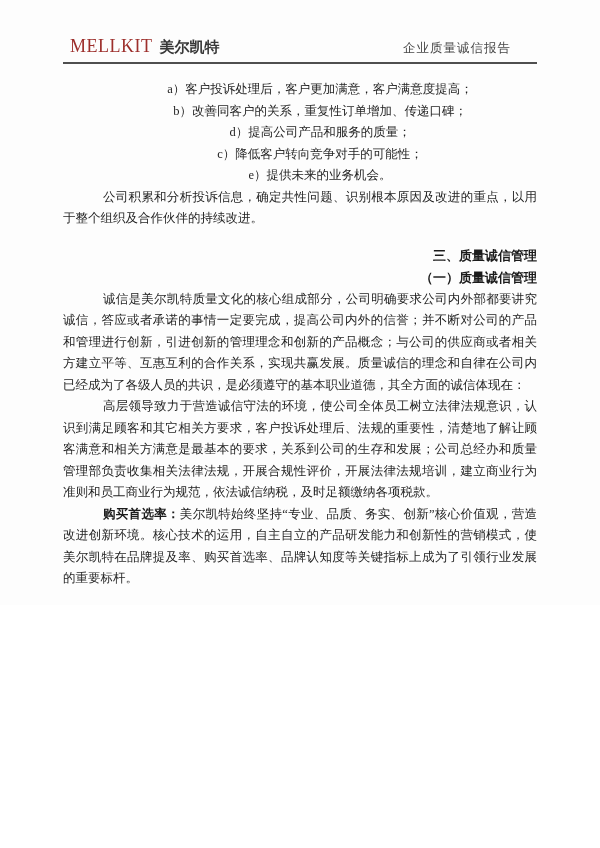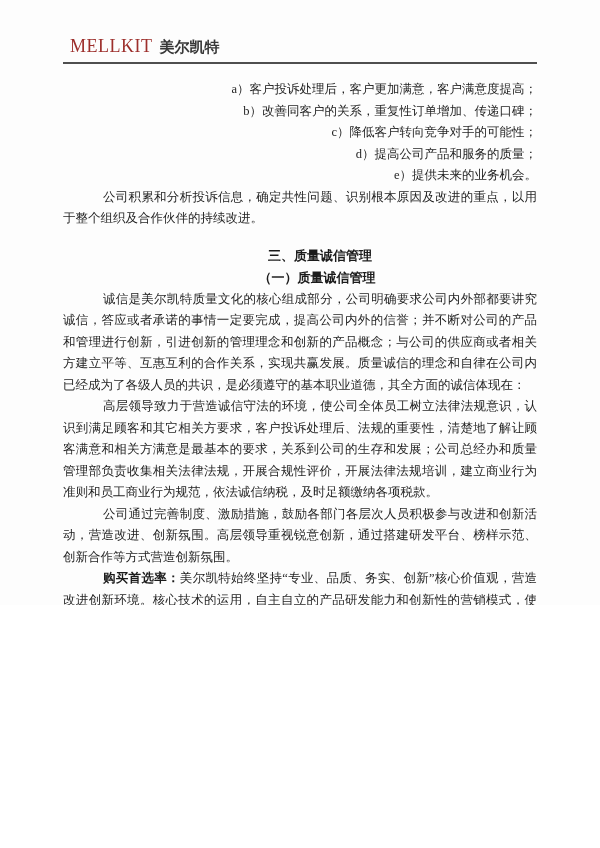--- a/index.html
+++ b/index.html
@@ -56,30 +56,30 @@
     font-size: 12.5px;
     line-height: 21.5px;
     text-align: justify;
     text-justify: inter-character;
     color: #1f1f1f;
   }
   .para { margin: 0; }
   .indent { text-indent: 40px; }
   .list-item {
     padding-left: 40px;
-    text-align: right;
+    text-align: center;
   }
   .heading {
     font-family: "Liberation Sans", "DejaVu Sans", sans-serif;
     font-weight: bold;
     font-size: 13px;
     line-height: 21.5px;
     margin: 0;
     color: #1b1b1b;
-    text-align: center;
+    text-align: right;
   }
   .heading-section {
     margin-top: 15px;
     padding-left: 40px;
   }
   .heading-sub {
     margin-top: 1px;
     padding-left: 34px;
   }
   .heading-item {
@@ -107,48 +107,48 @@
 </head>
 <body>
 
 <div class="page">
 
   <header>
     <div class="header-row">
       <div class="logo">
         <span class="logo-latin" id="logo-latin" style="color: rgb(157, 47, 44);">MELLKIT</span><span class="logo-cn">美尔凯特</span>
       </div>
+      <div class="header-title">企业质量诚信报告</div>
     </div>
     <div class="header-rule" style="border-bottom-color: rgb(79, 79, 79);"></div>
   </header>
 
   <main class="doc-body">
 
 
     <div>
       <p class="para list-item">a）客户投诉处理后，客户更加满意，客户满意度提高；</p>
       <p class="para list-item">b）改善同客户的关系，重复性订单增加、传递口碑；</p>
+      <p class="para list-item">d）提高公司产品和服务的质量；</p>
       <p class="para list-item">c）降低客户转向竞争对手的可能性；</p>
-      <p class="para list-item">d）提高公司产品和服务的质量；</p>
       <p class="para list-item">e）提供未来的业务机会。</p>
     </div>
 
     <p class="para indent">公司积累和分析投诉信息，确定共性问题、识别根本原因及改进的重点，以用于整个组织及合作伙伴的持续改进。</p>
 
     <h2 class="heading heading-section">三、质量诚信管理</h2>
 
     <h3 class="heading heading-sub">（一）质量诚信管理</h3>
 
     <p class="para indent">诚信是美尔凯特质量文化的核心组成部分，公司明确要求公司内外部都要讲究诚信，答应或者承诺的事情一定要完成，提高公司内外的信誉；并不断对公司的产品和管理进行创新，引进创新的管理理念和创新的产品概念；与公司的供应商或者相关方建立平等、互惠互利的合作关系，实现共赢发展。质量诚信的理念和自律在公司内已经成为了各级人员的共识，是必须遵守的基本职业道德，其全方面的诚信体现在：</p>
 
 
     <p class="para indent">高层领导致力于营造诚信守法的环境，使公司全体员工树立法律法规意识，认识到满足顾客和其它相关方要求，客户投诉处理后、法规的重要性，清楚地了解让顾客满意和相关方满意是最基本的要求，关系到公司的生存和发展；公司总经办和质量管理部负责收集相关法律法规，开展合规性评价，开展法律法规培训，建立商业行为准则和员工商业行为规范，依法诚信纳税，及时足额缴纳各项税款。</p>
 
 
-    <p class="para indent">公司通过完善制度、激励措施，鼓励各部门各层次人员积极参与改进和创新活动，营造改进、创新氛围。高层领导重视锐意创新，通过搭建研发平台、榜样示范、创新合作等方式营造创新氛围。</p>
 
     <p class="para indent"><span class="run-label">购买首选率：</span><span>美尔凯特始终坚持“专业、品质、务实、创新”核心价值观，营造改进创新环境。核心技术的运用，自主自立的产品研发能力和创新性的营销模式，使美尔凯特在品牌提及率、购买首选率、品牌认知度等关键指标上成为了引领行业发展的重要标杆。</span></p>
 
   </main>
 
   <footer>
     <span class="page-number">7</span>
   </footer>
 
 </div>

